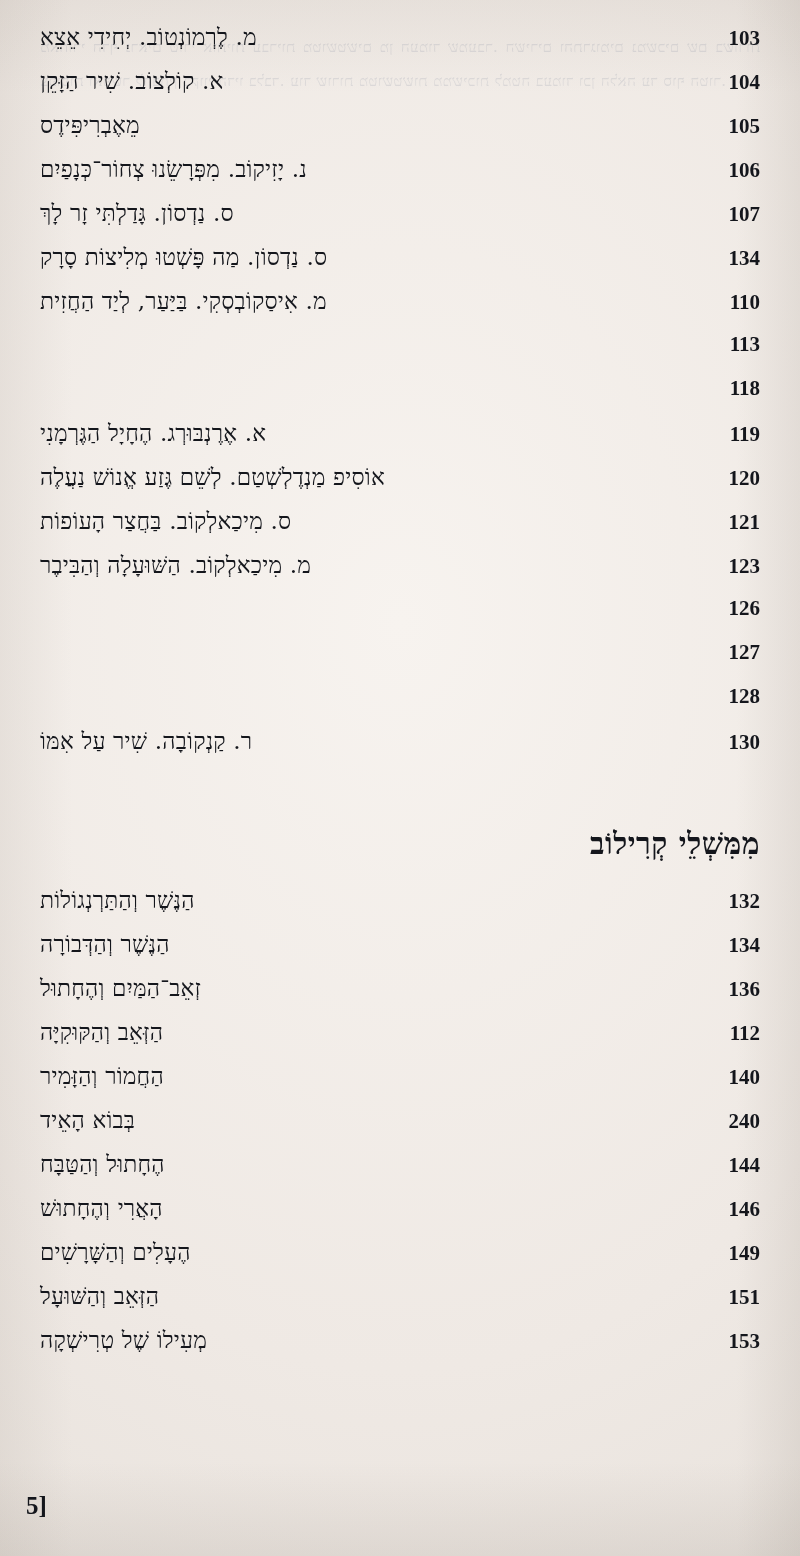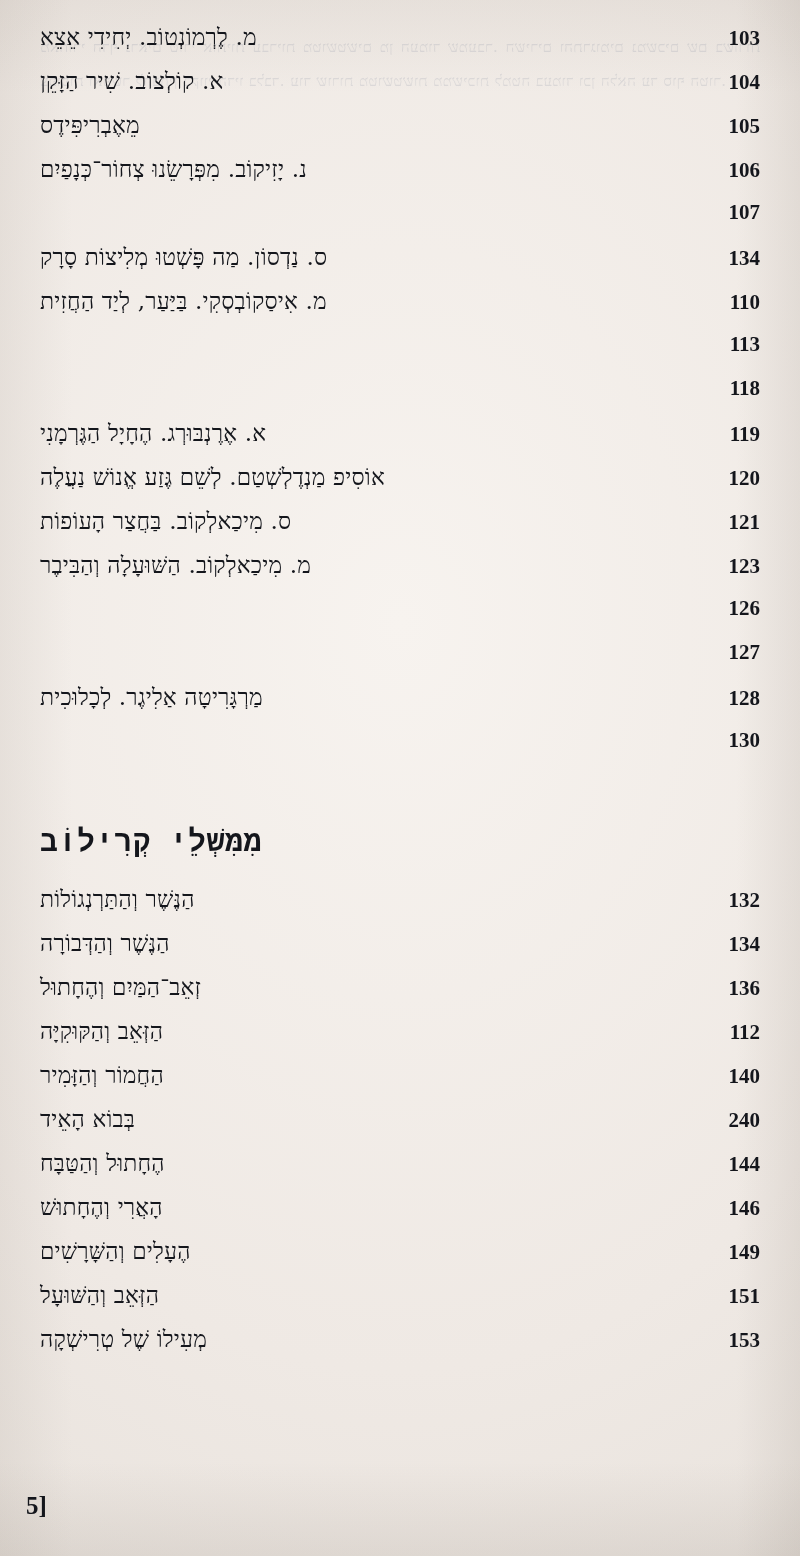--- a/index.html
+++ b/index.html
@@ -86,24 +86,23 @@
     font-family: "Liberation Serif", "DejaVu Serif", serif;
     min-width: 54px;
     text-align: right;
     padding-left: 62px;
   }
 
   .section-heading {
     font-size: 30px;
     font-weight: 700;
     color: #14161c;
-    text-align: left;
+    text-align: right;
     margin: 54px 0 26px 0;
     letter-spacing: 0.5px;
-    font-family: Liberation Mono, monospace;
   }
 
   .folio {
     position: absolute;
     left: 26px;
     bottom: 36px;
     z-index: 4;
     font-family: "Liberation Serif", "DejaVu Serif", serif;
     font-size: 25px;
     font-weight: 700;
@@ -132,20 +131,21 @@
     <li class="toc-row">
       <span class="page-num">105</span>
       <span class="title">מֵאֶבְרִיפִּידֶס</span>
     </li>
     <li class="toc-row">
       <span class="page-num">106</span>
       <span class="title">נ. יָזִיקוֹב. מִפְּרָשֵׂנוּ צְחוֹר־כְּנָפַיִם</span>
     </li>
     <li class="toc-row">
       <span class="page-num">107</span>
+      <span class="title">ס. נַדְסוֹן. גָּדַלְתִּי זָר לָךְ</span>
     </li>
     <li class="toc-row">
       <span class="page-num">134</span>
       <span class="title">ס. נַדְסוֹן. מַה פָּשְׁטוּ מְלִיצוֹת סָרָק</span>
     </li>
     <li class="toc-row">
       <span class="page-num">110</span>
       <span class="title">מ. אִיסַקוֹבְסְקִי. בַּיַּעַר, לְיַד הַחֲזִית</span>
     </li>
     <li class="toc-row">
@@ -171,24 +171,24 @@
       <span class="title">מ. מִיכַאלְקוֹב. הַשּׁוּעָלָה וְהַבִּיבֶר</span>
     </li>
     <li class="toc-row">
       <span class="page-num">126</span>
     </li>
     <li class="toc-row">
       <span class="page-num">127</span>
     </li>
     <li class="toc-row">
       <span class="page-num">128</span>
-      <span class="title">מַרְגָּרִיטָה אַלִיגֶר. לְכָלוּכִית</span>
     </li>
     <li class="toc-row">
       <span class="page-num">130</span>
+      <span class="title">ר. קַנְקוֹבָה. שִׁיר עַל אִמּוֹ</span>
     </li>
   </ul>
 
   <div class="section-heading">מִמִּשְׁלֵי קְרִילוֹב</div>
 
   <ul class="toc-list">
     <li class="toc-row">
       <span class="page-num">132</span>
       <span class="title">הַנֶּשֶׁר וְהַתַּרְנְגוֹלוֹת</span>
     </li>

